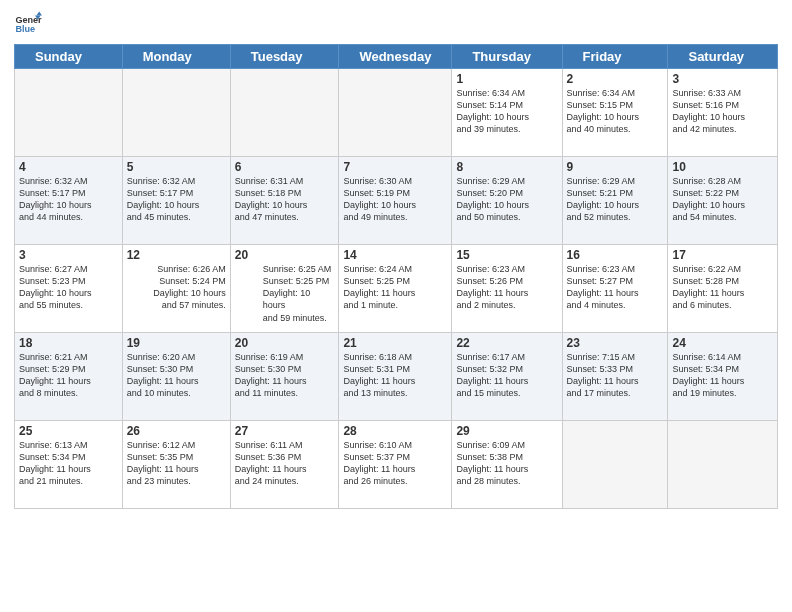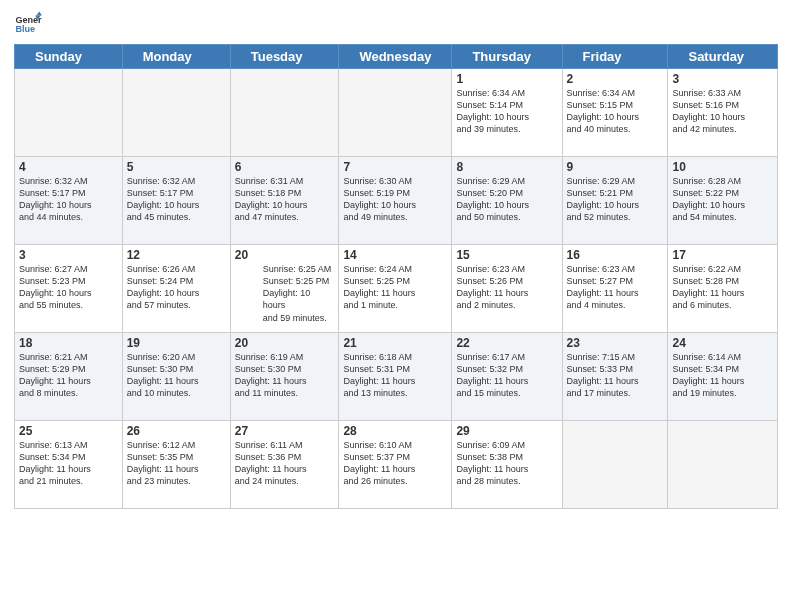--- a/index.html
+++ b/index.html
@@ -211,21 +211,21 @@
         <tr>
           <td>
             <span class="day-num">3</span>
             <div class="day-info" style="white-space: pre-line;">Sunrise: 6:27 AM
 Sunset: 5:23 PM
 Daylight: 10 hours
 and 55 minutes.</div>
           </td>
           <td>
             <span class="day-num">12</span>
-            <div class="day-info" style="white-space: pre-line;">Sunrise: 6:26 AM
+            <div class="day-info" style="white-space: pre-line; text-align: right;">Sunrise: 6:26 AM
 Sunset: 5:24 PM
 Daylight: 10 hours
 and 57 minutes.</div>
           </td>
           <td>
             <span class="day-num">20</span>
             <div class="day-info" style="white-space: pre-line; margin-left: 28px;">Sunrise: 6:25 AM
 Sunset: 5:25 PM
 Daylight: 10 hours
 and 59 minutes.</div>

